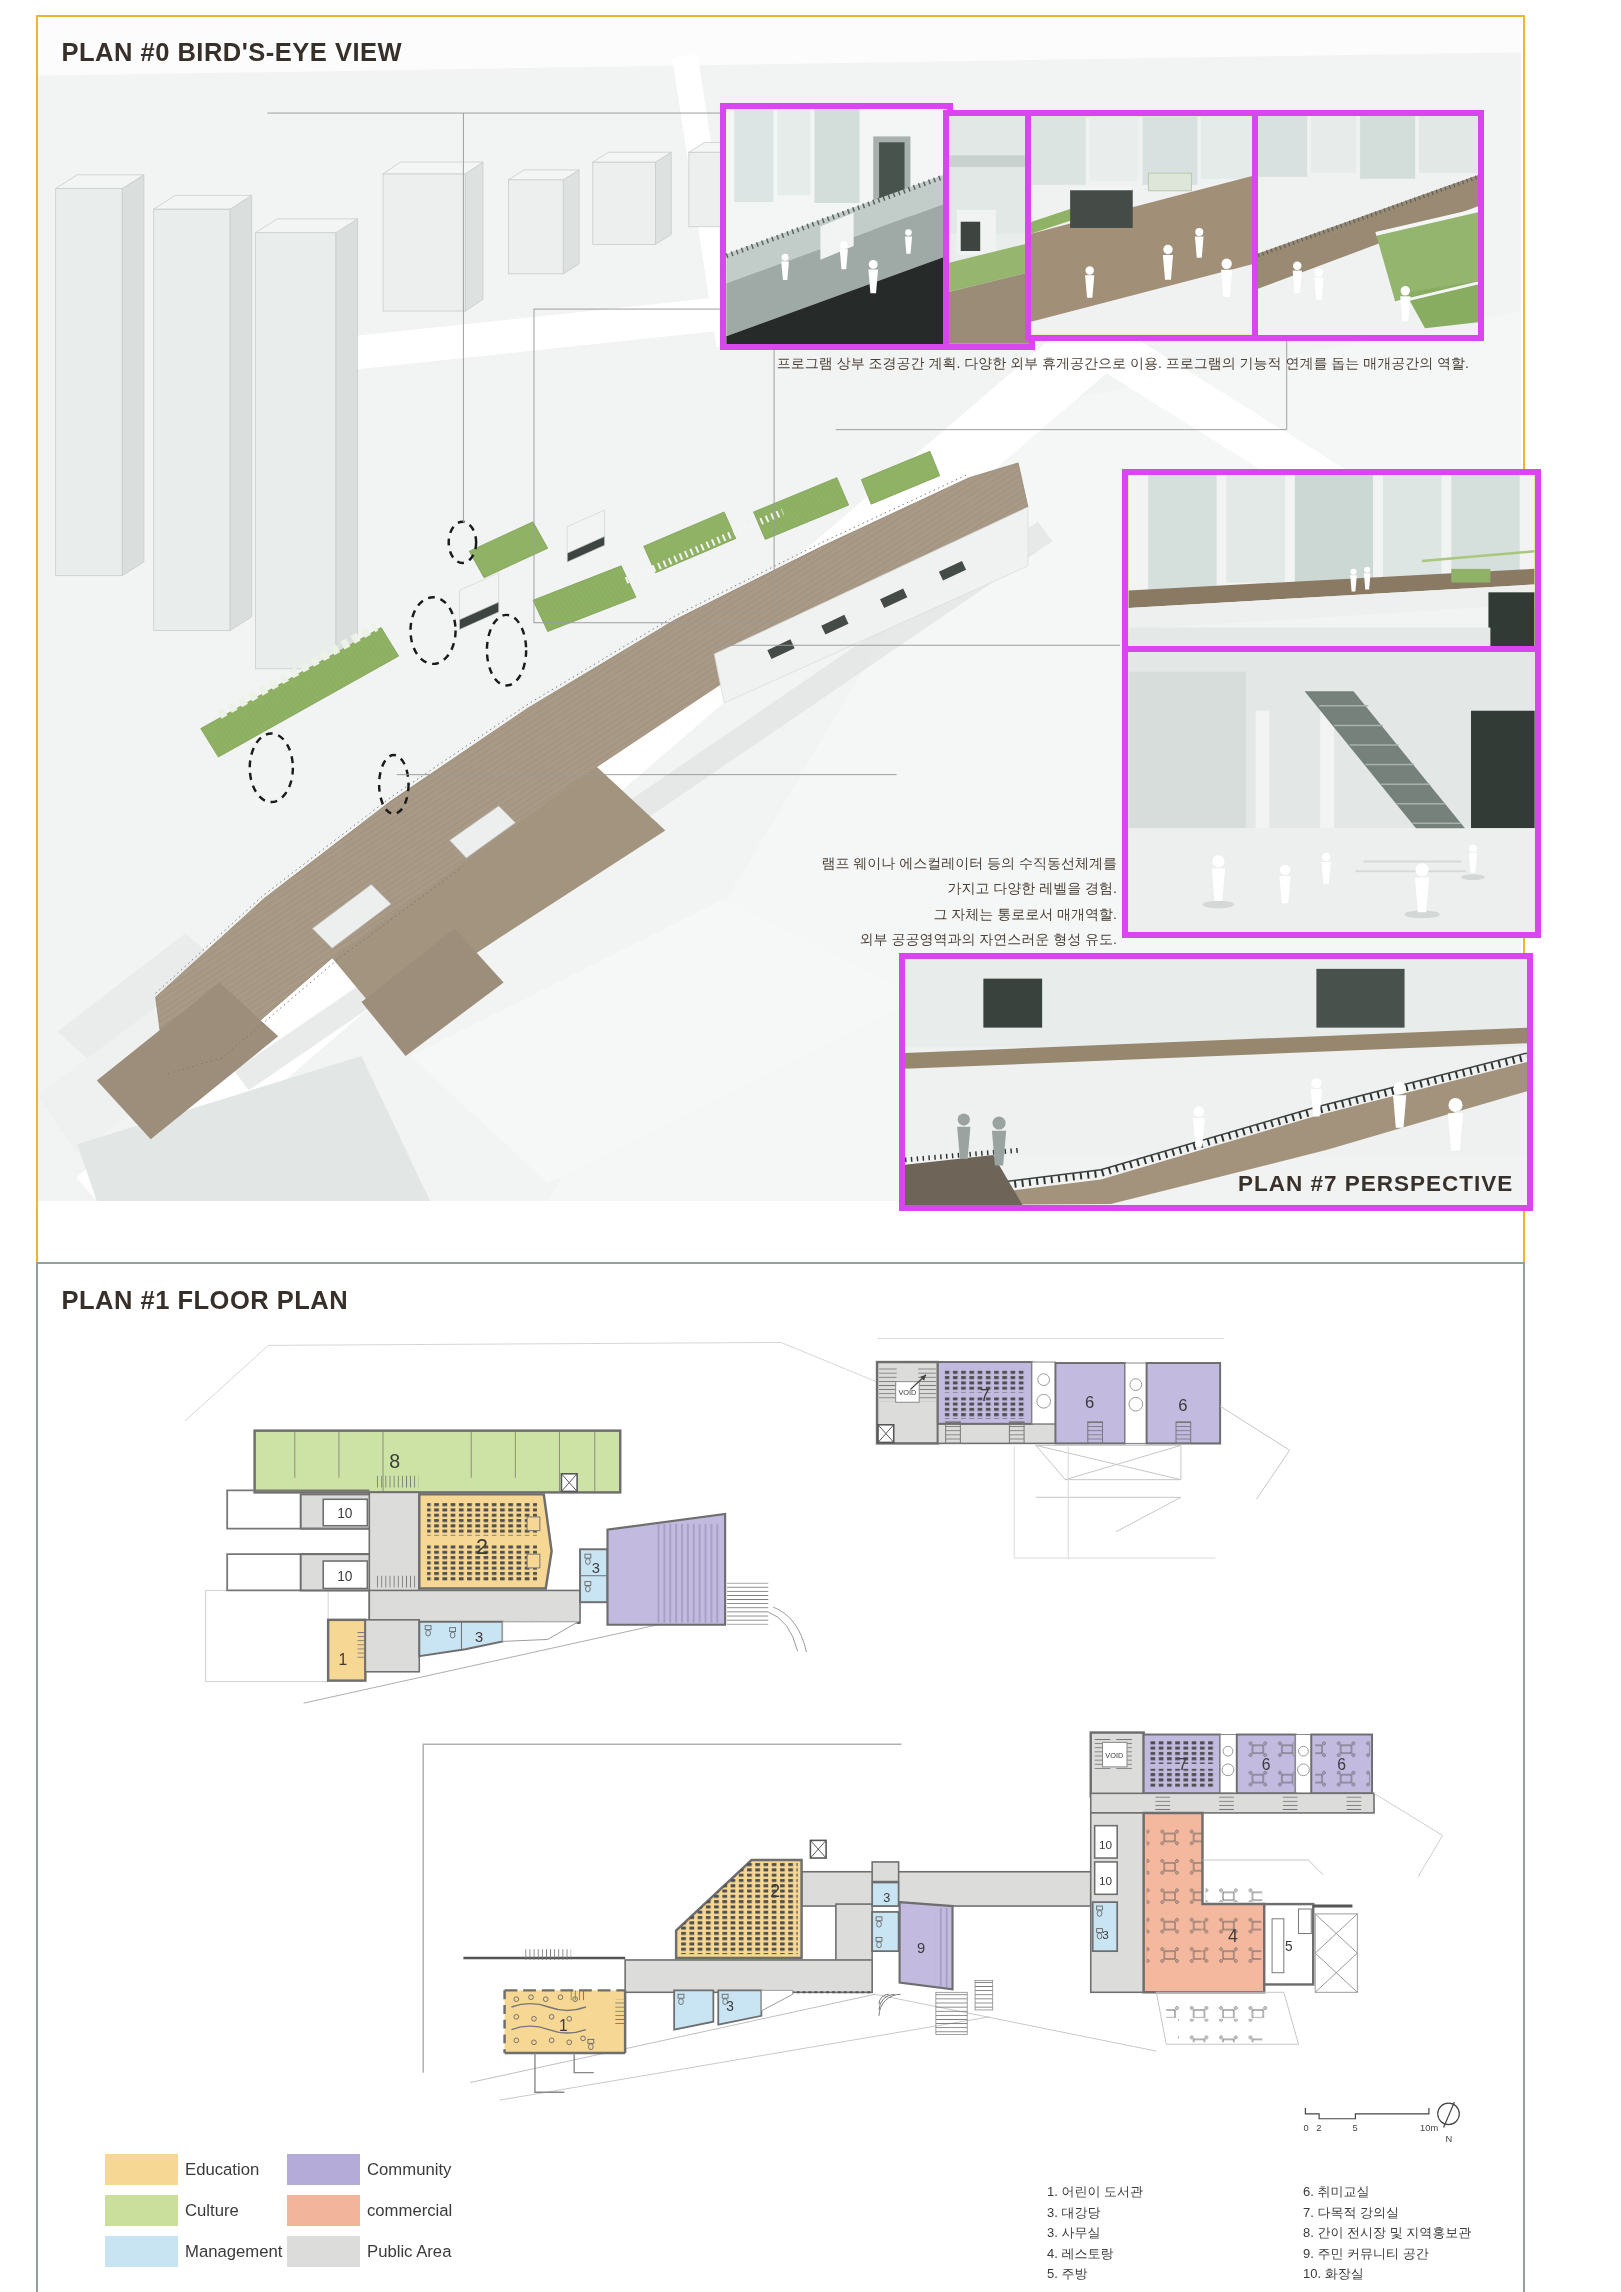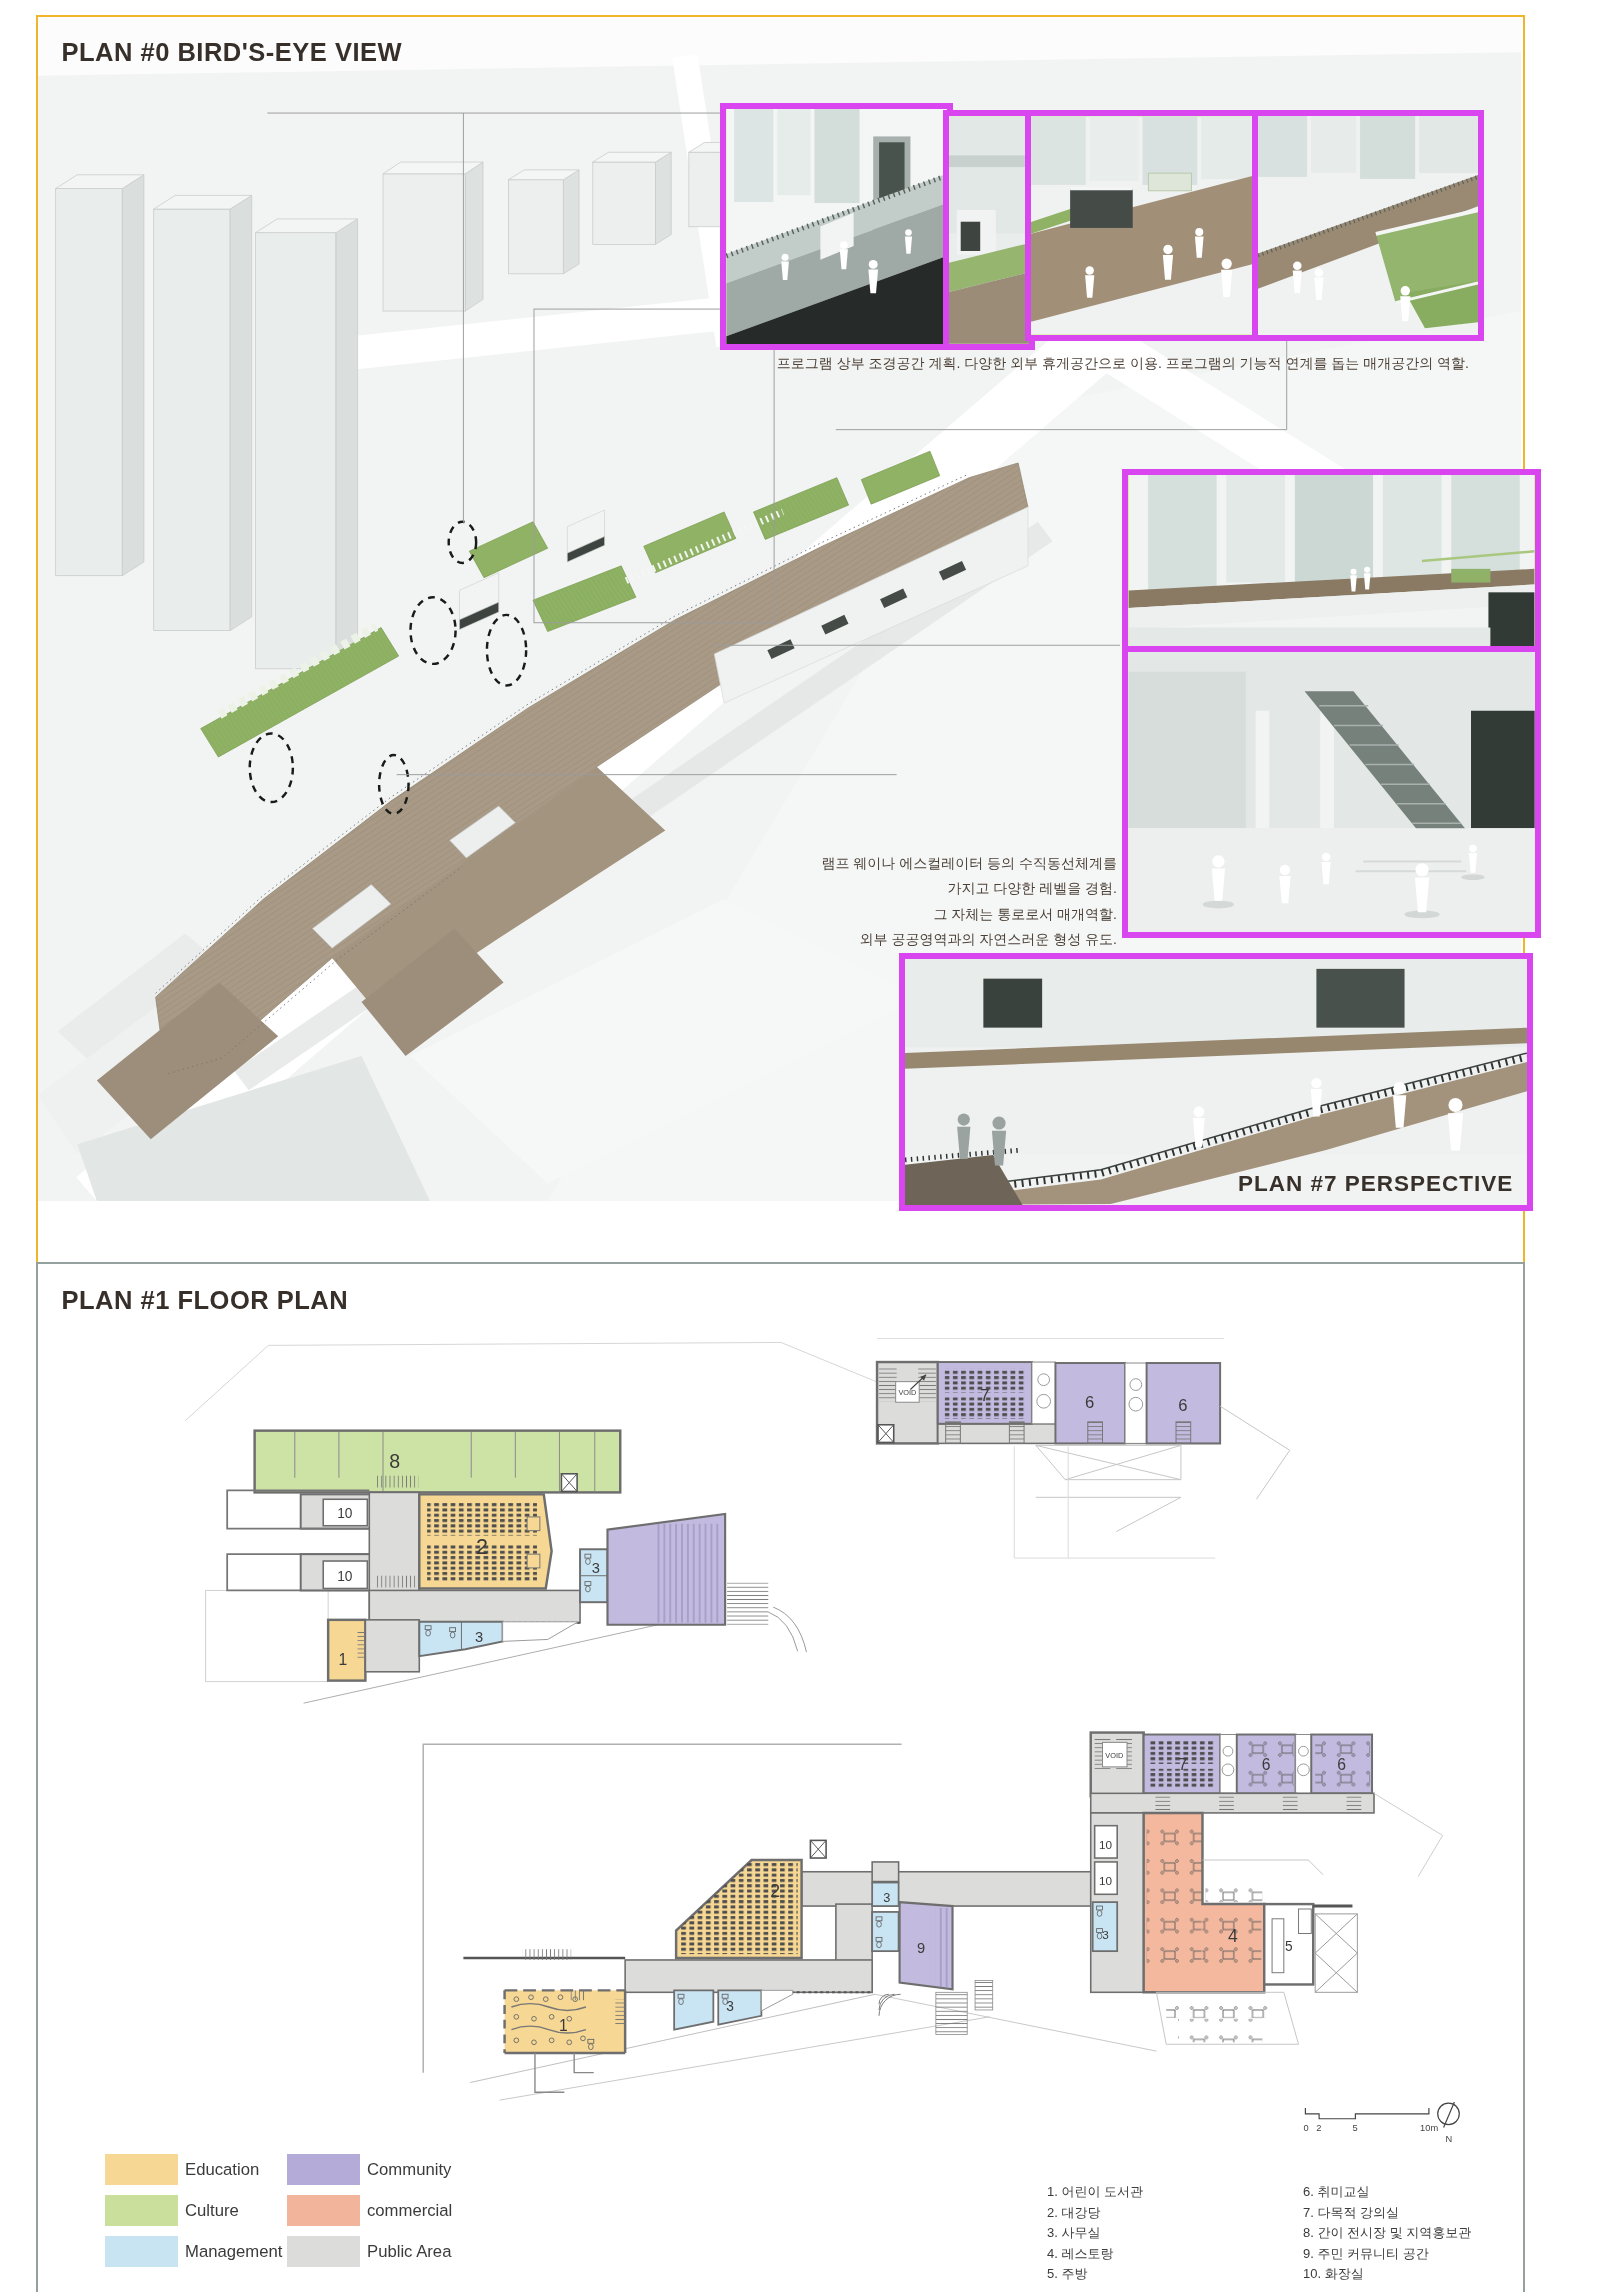--- a/index.html
+++ b/index.html
@@ -700,21 +700,21 @@
       <div class="legend-label">Management</div>
     </div>
     <div class="legend-item" style="left:249px;top:972px">
       <div class="legend-swatch" style="background: rgb(220, 220, 219);"></div>
       <div class="legend-label">Public Area</div>
     </div>
   </div>
 
   <div class="roomlist" style="left:1009px;top:918px">
     <div>1. 어린이 도서관</div>
-    <div>2. 대강당</div>
+    <div>3. 대강당</div>
     <div>3. 사무실</div>
     <div>4. 레스토랑</div>
     <div>5. 주방</div>
   </div>
   <div class="roomlist" style="left:1265px;top:918px">
     <div>6. 취미교실</div>
     <div>7. 다목적 강의실</div>
     <div>8. 간이 전시장 및 지역홍보관</div>
     <div>9. 주민 커뮤니티 공간</div>
     <div>10. 화장실</div>

